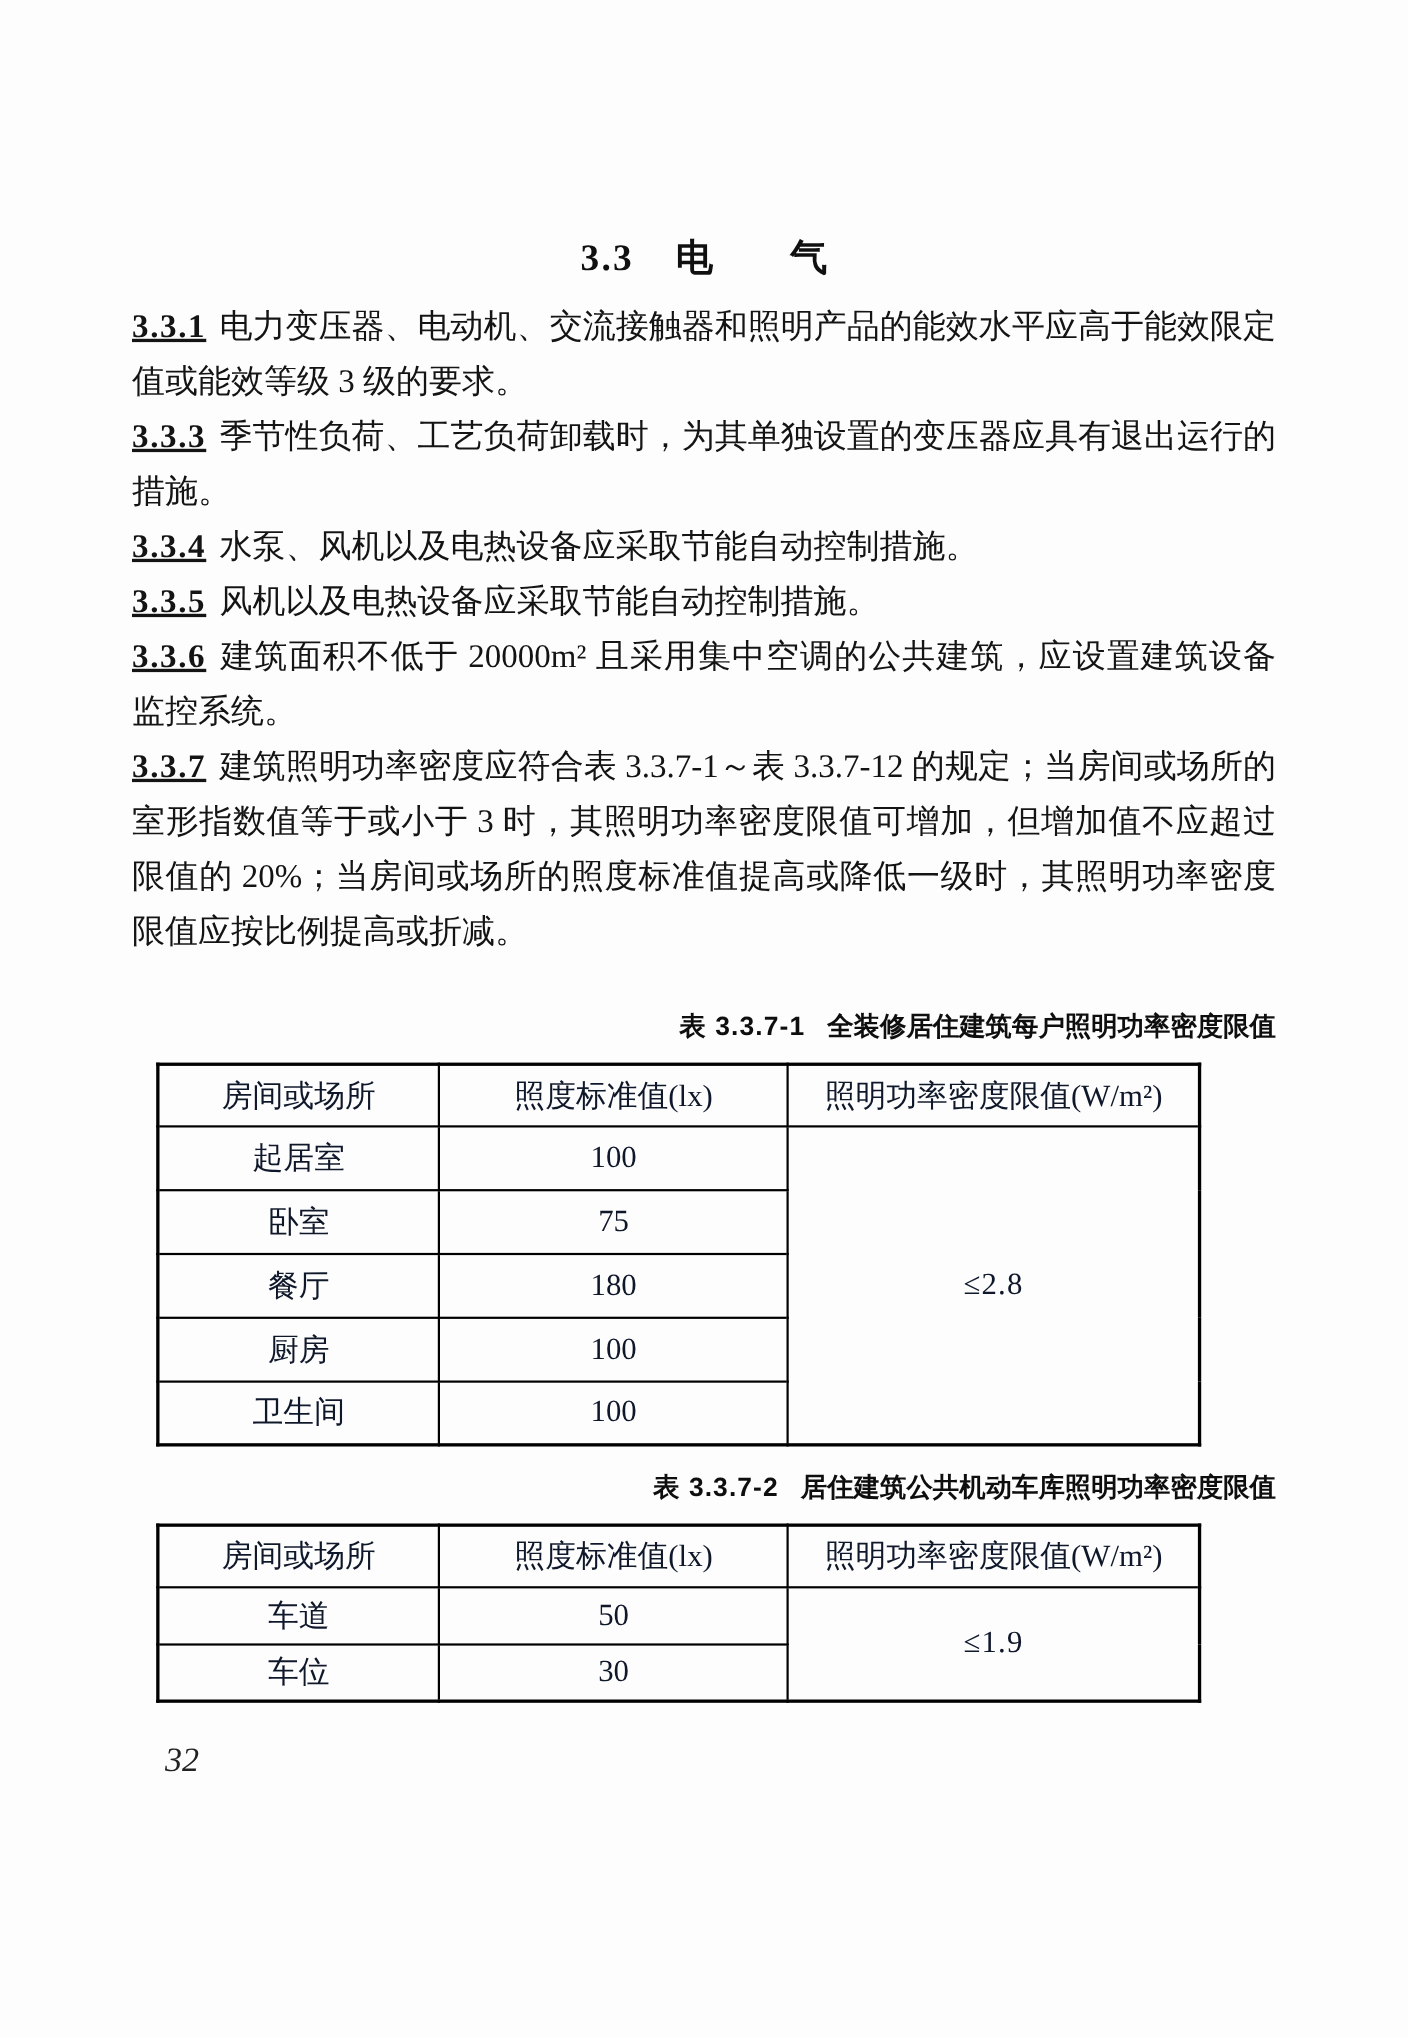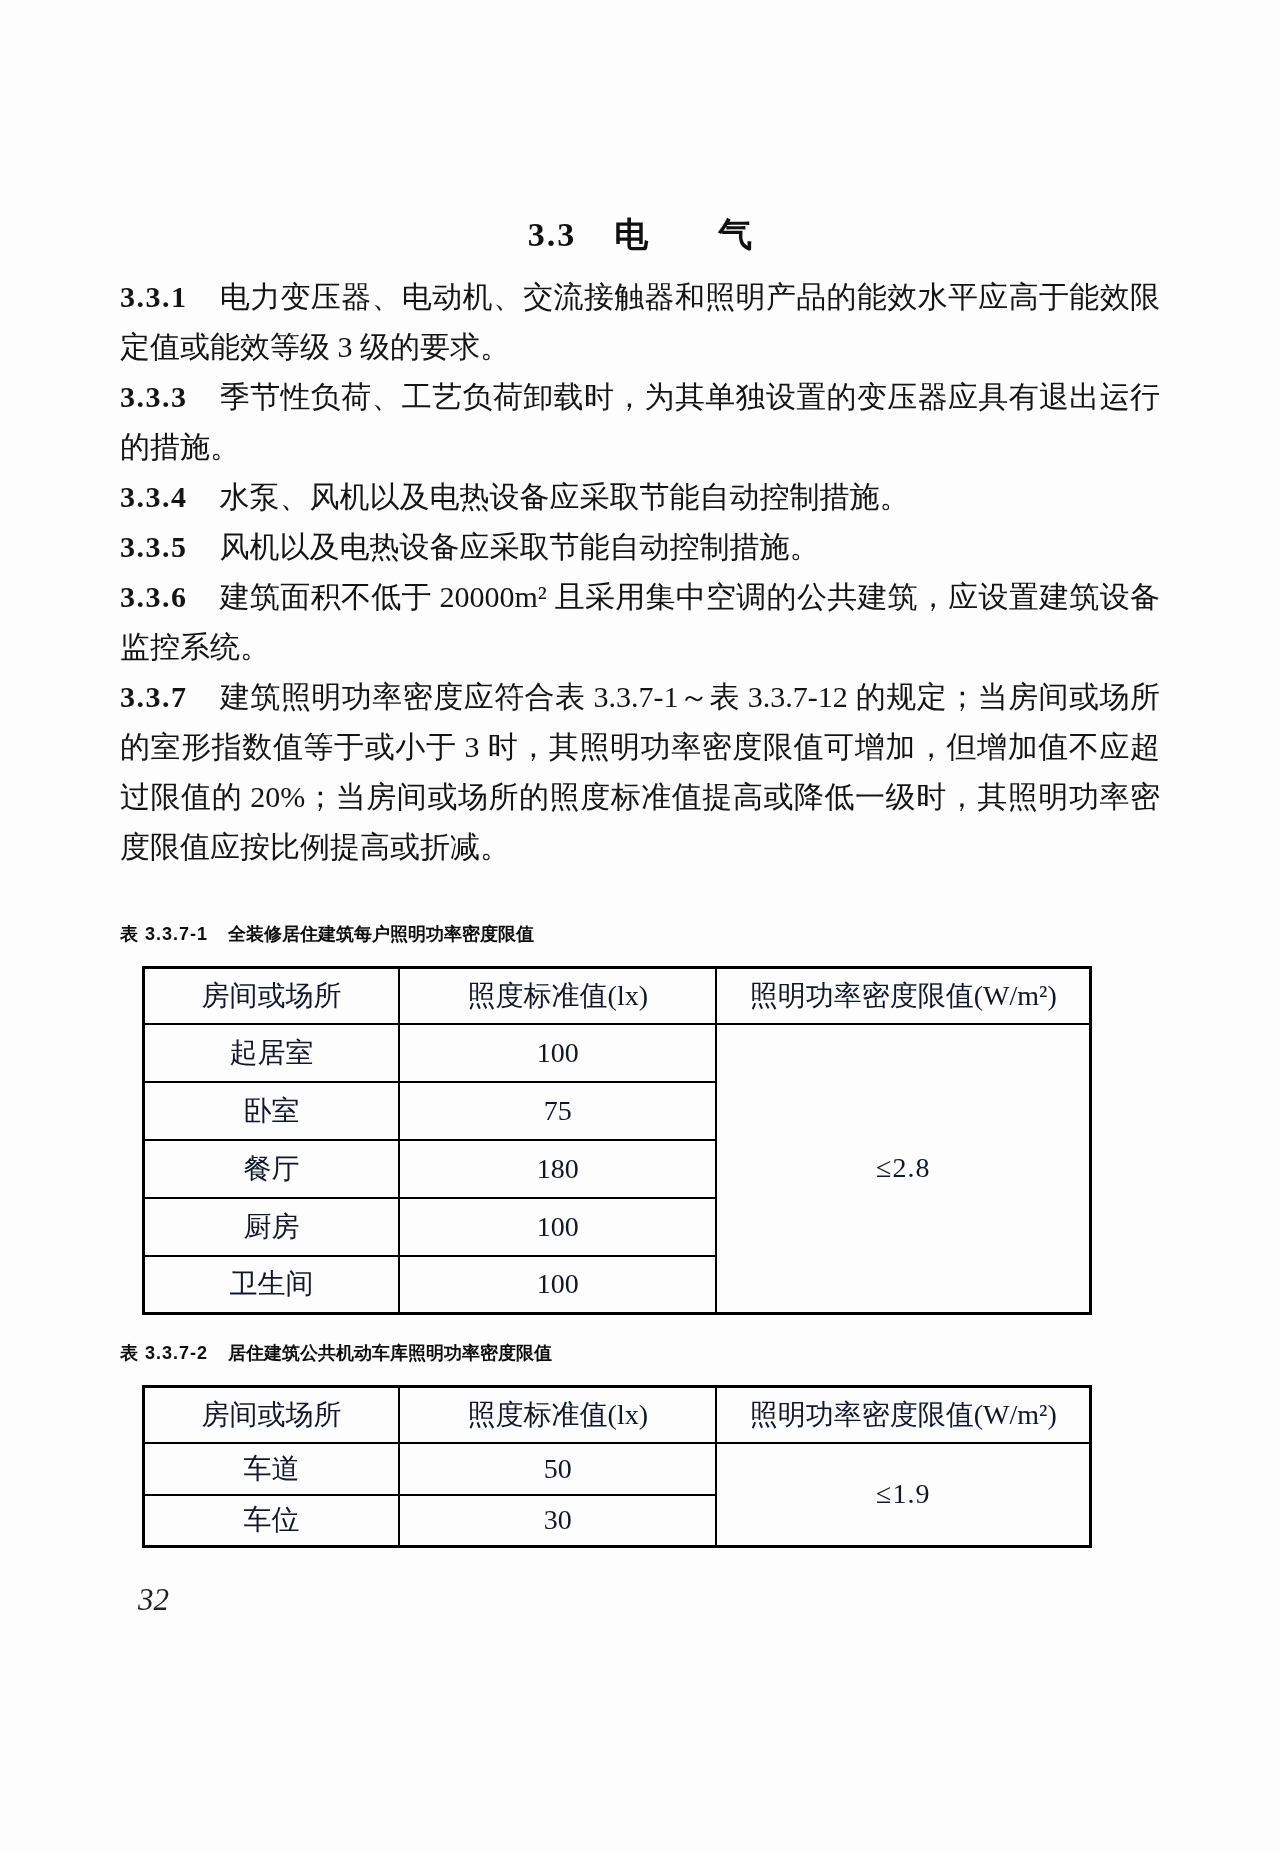--- a/index.html
+++ b/index.html
@@ -35,31 +35,32 @@
   .clauses {
     margin-top: 16px;
     font-size: 30px;
     line-height: 50px;
     text-align: justify;
     text-justify: inter-ideograph;
   }
   p.clause { margin: 0; }
   .clause-num {
     font-weight: bold;
-    margin-right: 32px;
+    margin-right: 12px;
     letter-spacing: 1.5px;
     white-space: nowrap;
+    text-decoration: underline;
   }
 
   .table-caption {
     margin-top: 44px;
-    text-align: left;
+    text-align: right;
     font-family: "Liberation Sans", "DejaVu Sans", sans-serif;
     font-weight: bold;
-    font-size: 18px;
+    font-size: 24px;
     line-height: 36px;
     color: #0e0e0e;
   }
   .table-caption.second { margin-top: 20px; }
   .caption-label { margin-right: 20px; letter-spacing: 1px; }
 
   table.spec {
     border-collapse: collapse;
     table-layout: fixed;
     width: 950px;
@@ -77,21 +78,21 @@
   }
   table.spec col.c1 { width: 27%; }
   table.spec col.c2 { width: 33.5%; }
   table.spec col.c3 { width: 39.5%; }
   table.spec tr.hdr  { height: 56px; }
   table.t1 tr.row    { height: 58px; }
   table.t2 tr.row    { height: 52px; }
   td.limit { font-size: 29px; letter-spacing: 1px; }
 
   .page-number {
-    margin: 34px 0 0 18px;
+    margin: 34px 0 0 30px;
     font-size: 31px;
     font-style: italic;
     color: #222;
   }
 </style>
 </head>
 <body>
 
 <div class="page">
   <div class="content">

